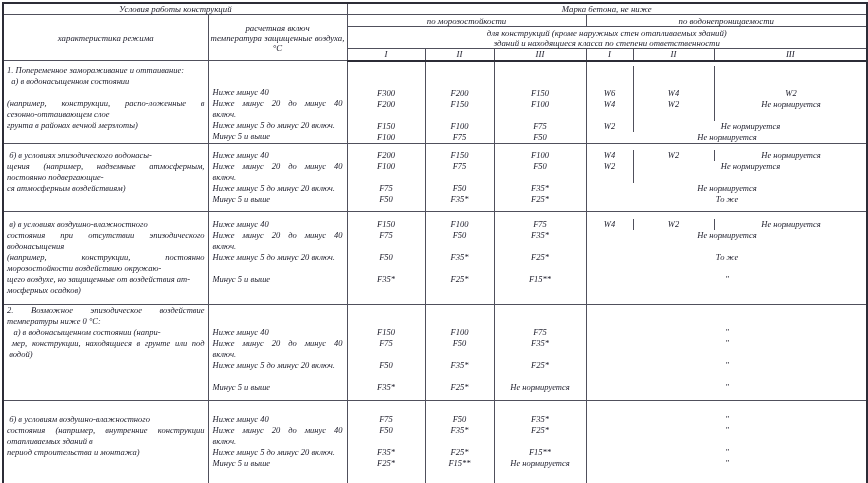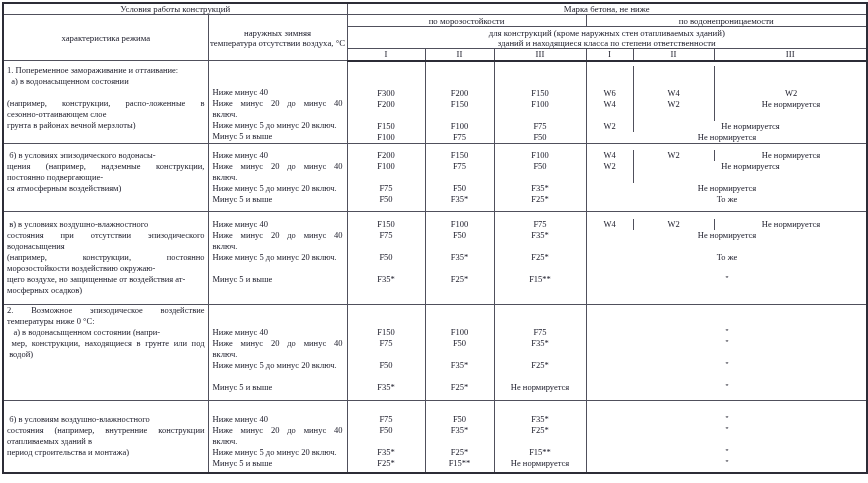--- a/index.html
+++ b/index.html
@@ -1,20 +1,20 @@
 <!DOCTYPE html>
 <html><head>
 <meta charset="utf-8">
 <style>
   html,body{margin:0;padding:0;background:#ffffff;}
   body{width:868px;height:483px;overflow:hidden;
        font-family:"Liberation Serif","DejaVu Serif",serif;color:#20202e;}
   table{border-collapse:collapse;table-layout:fixed;width:864px;
         margin:2px 0 0 2px;border:2px solid #2c2c36;}
-  td{border:1px solid #50505c;vertical-align:top;padding:0;overflow:hidden;}
+  td{border:1px solid #50505c;vertical-align:top;padding:0;overflow:hidden;font-style:italic;}
   
   .hd{text-align:center;vertical-align:middle;font-size:8.8px;line-height:10px;}
   tr.h1{height:11px}
   tr.h2{height:12px}
   tr.h3{height:22px}
   tr.h4{height:12px}
   tr.h4 td{border-bottom:2px solid #2c2c36;}
   .hd .hline{line-height:10px;}
   
   .ln{height:11px;line-height:11px;font-size:8.5px;white-space:nowrap;}
@@ -25,21 +25,21 @@
   .c-water{padding:0;}
   .wln{display:flex;height:11px;}
   .wseg{height:11px;line-height:11px;font-size:8.5px;text-align:center;
         box-sizing:border-box;flex:0 0 auto;}
   .wb{border-right:1px solid #50505c;}
   
   tr.s1a{height:64px} tr.s1a>td{padding-top:4px}
   tr.s1b{height:68px} tr.s1b>td{padding-top:6px}
   tr.s1v{height:93px} tr.s1v>td{padding-top:7px}
   tr.s2a{height:96px} tr.s2a>td{}
-  tr.s2b{height:73px} tr.s2b>td{padding-top:13px}
+  tr.s2b{height:84px} tr.s2b>td{padding-top:13px}
 </style>
 </head>
 <body>
 
 <div>
   <table>
     <colgroup>
       <col style="width:205px">
         <col style="width:139px">
       <col style="width:78px">
@@ -50,22 +50,22 @@
         <col style="width:153px">
     </colgroup>
     <tbody>
       <tr class="h1">
         <td class="hd" colspan="2">Условия работы конструкций</td>
         <td class="hd" colspan="6">Марка бетона, не ниже</td>
       </tr>
       <tr class="h2">
         <td class="hd" rowspan="3">характеристика режима</td>
         <td class="hd" rowspan="3">
-          <div class="hline">наружных зимняя</div>
-          <div class="hline">температура отсутствии воздуха, °С</div>
+          <div class="hline">расчетная включ</div>
+          <div class="hline">температура защищенные воздуха, °С</div>
         </td>
         <td class="hd" colspan="3">по морозостойкости</td>
         <td class="hd" colspan="3">по водонепроницаемости</td>
       </tr>
       <tr class="h3">
         <td class="hd" colspan="6">
           <div class="hline">для конструкций (кроме наружных стен отапливаемых зданий)</div>
           <div class="hline">зданий и находящиеся класса по степени ответственности</div>
         </td>
       </tr>
@@ -155,21 +155,21 @@
               <div class="wseg" style="width: 234px;">Не нормируется</div>
             </div>
             <div class="wln">
               <div class="wseg" style="width: 281px;">Не нормируется</div>
             </div>
           </td>
         </tr>
         <tr class="s1b">
           <td class="c-char">
             <div class="ln">&nbsp;б) в условиях эпизодического водонасы-</div>
-            <div class="ln just">щения (например, надземные конструкции,</div>
+            <div class="ln just">щения (например, надземные атмосферным,</div>
             <div class="ln">постоянно подвергающие-</div>
             <div class="ln">ся атмосферным воздействиям)</div>
             <div class="ln"></div>
           </td>
           <td class="c-temp">
             <div class="ln">Ниже минус 40</div>
             <div class="ln just">Ниже минус 20 до минус 40</div>
             <div class="ln">включ.</div>
             <div class="ln">Ниже минус 5 до минус 20 включ.</div>
             <div class="ln">Минус 5 и выше</div>

